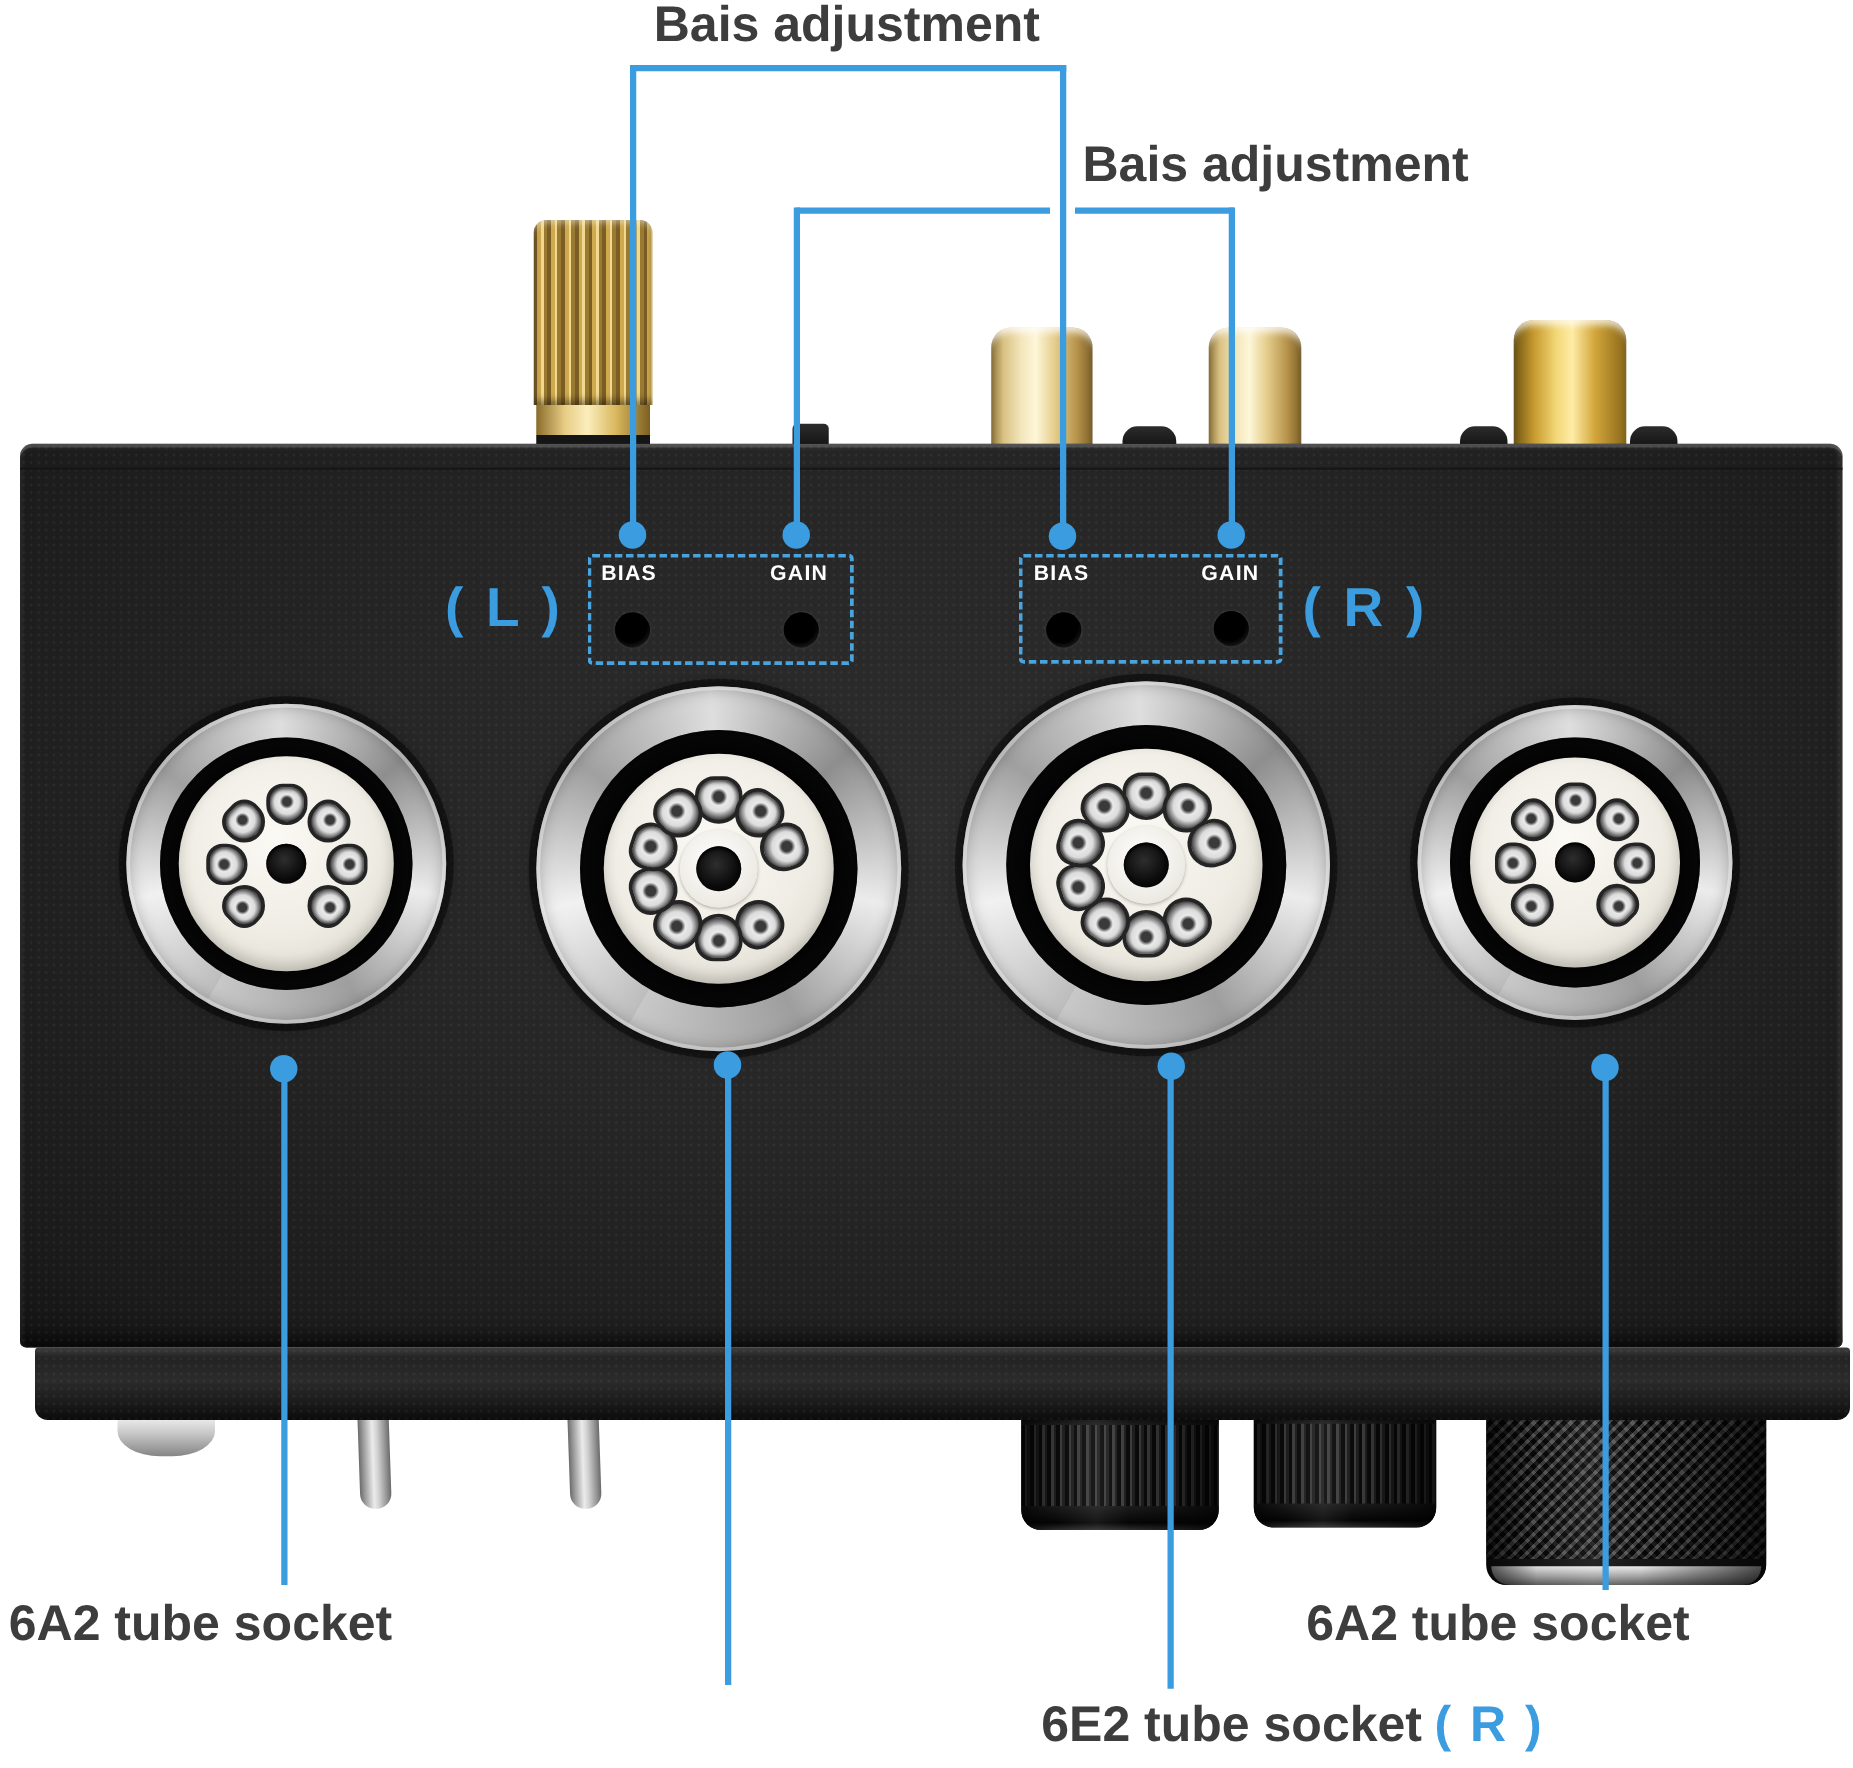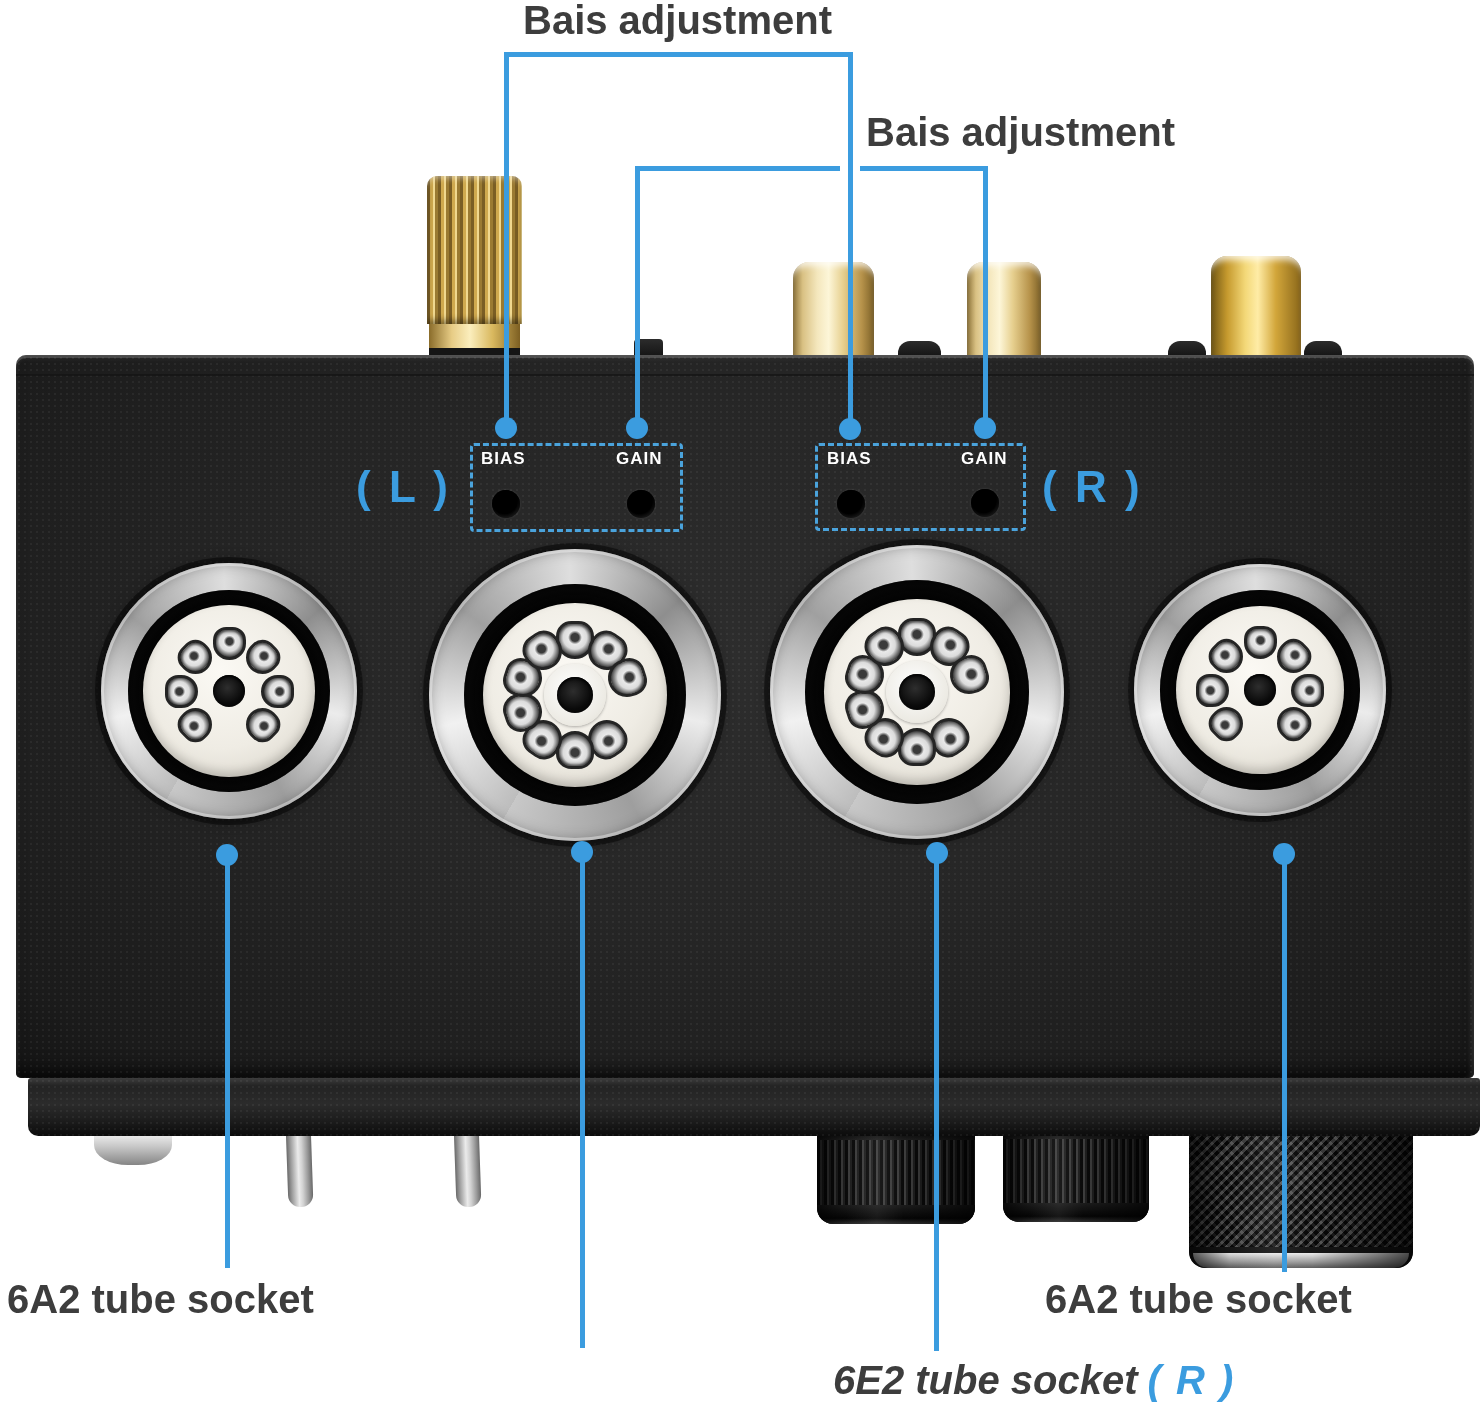--- a/index.html
+++ b/index.html
@@ -232,16 +232,16 @@
   <div class="dot" style="left:216px;top:844px;"></div>
   <div class="ln" style="left:225px;top:855px;width:5px;height:413px;"></div>
   <div class="dot" style="left:571px;top:841px;"></div>
   <div class="ln" style="left:580px;top:852px;width:5px;height:496px;"></div>
   <div class="dot" style="left:926px;top:842px;"></div>
   <div class="ln" style="left:934px;top:853px;width:5px;height:498px;"></div>
   <div class="dot" style="left:1273px;top:843px;"></div>
   <div class="ln" style="left:1282px;top:854px;width:5px;height:418px;"></div>
 
   <div class="sock-label" style="left:7px;top:1277px;">6A2 tube socket</div>
-  <div class="sock-label" style="left:833px;top:1358px;font-style:italic;"><span>6E2 tube socket</span><span class="chan">( R )</span></div>
+  <div class="sock-label" style="left:833px;top:1358px;"><span>6E2 tube socket</span><span class="chan">( R )</span></div>
   <div class="sock-label" style="left:1045px;top:1277px;">6A2 tube socket</div>
 
 </div>
 
 </body></html>

